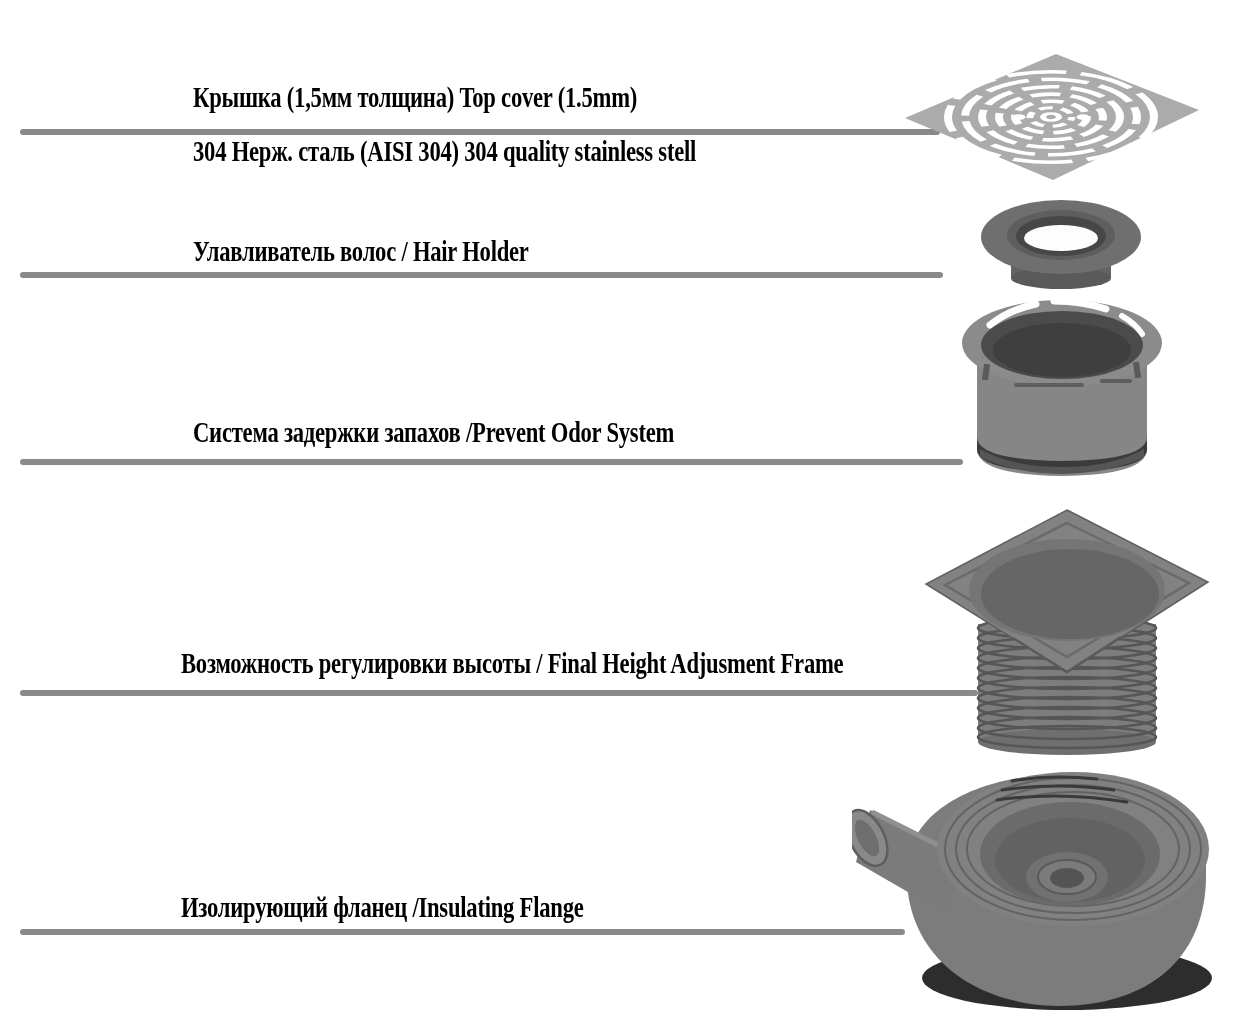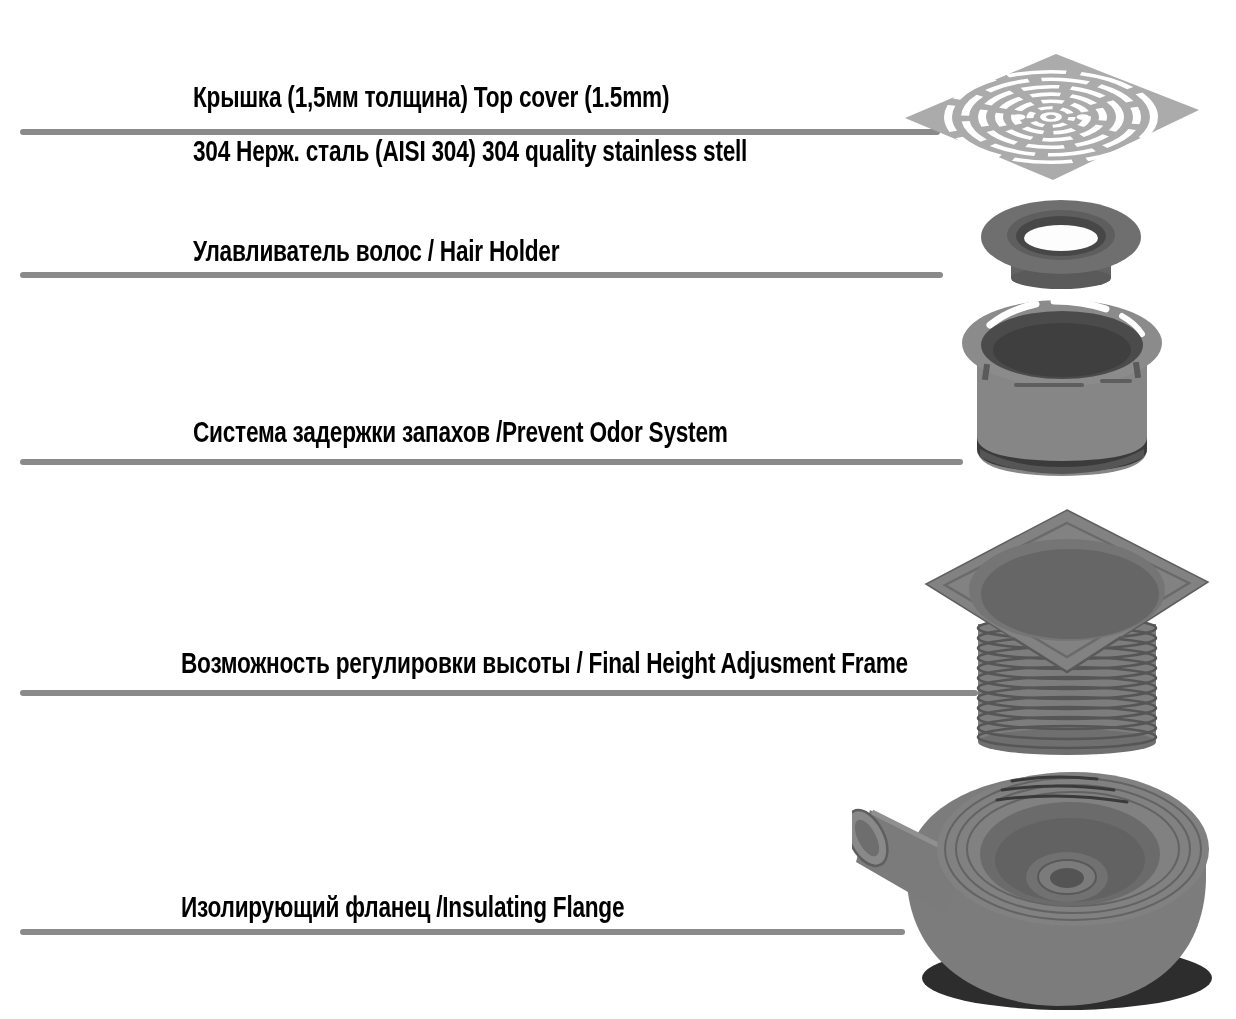--- a/index.html
+++ b/index.html
@@ -1,19 +1,19 @@
 <!DOCTYPE html>
 <html><head>
 <meta charset="utf-8">
 <style>
   html, body { margin:0; padding:0; background:#ffffff; }
   #canvas {
     position:relative; width:1236px; height:1019px;
     background:#ffffff; overflow:hidden;
-    font-family:Liberation Sans, sans-serif;
+    font-family:Liberation Serif, serif;
   }
   .label {
     position:absolute; font-weight:bold; font-size:29px; line-height:30px;
     color:#000000; white-space:nowrap; letter-spacing:-0.3px;
     transform:scaleX(0.78); transform-origin:left center;
   }
   .leader {
     position:absolute; height:6px; background:#8a8a8a; border-radius:3px;
   }
   .illus { position:absolute; }

